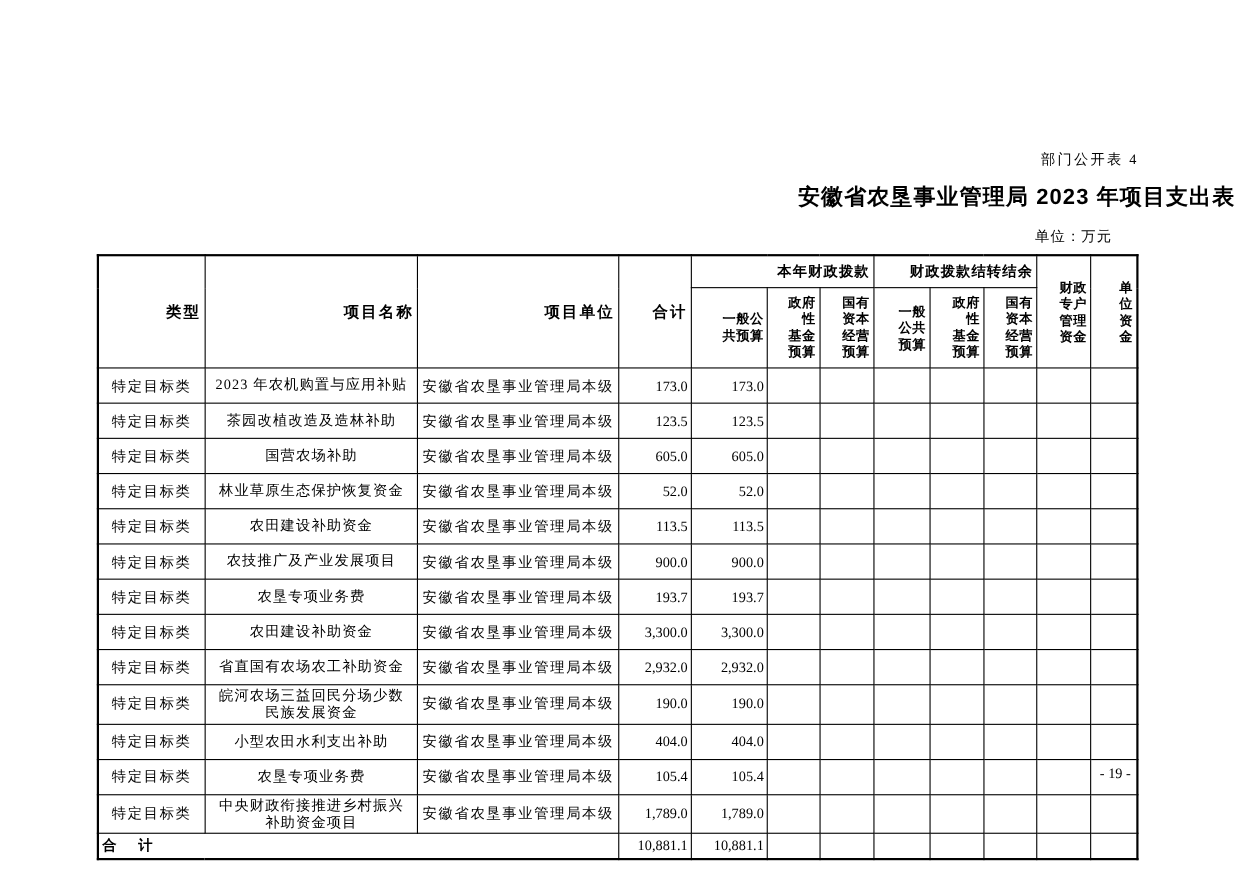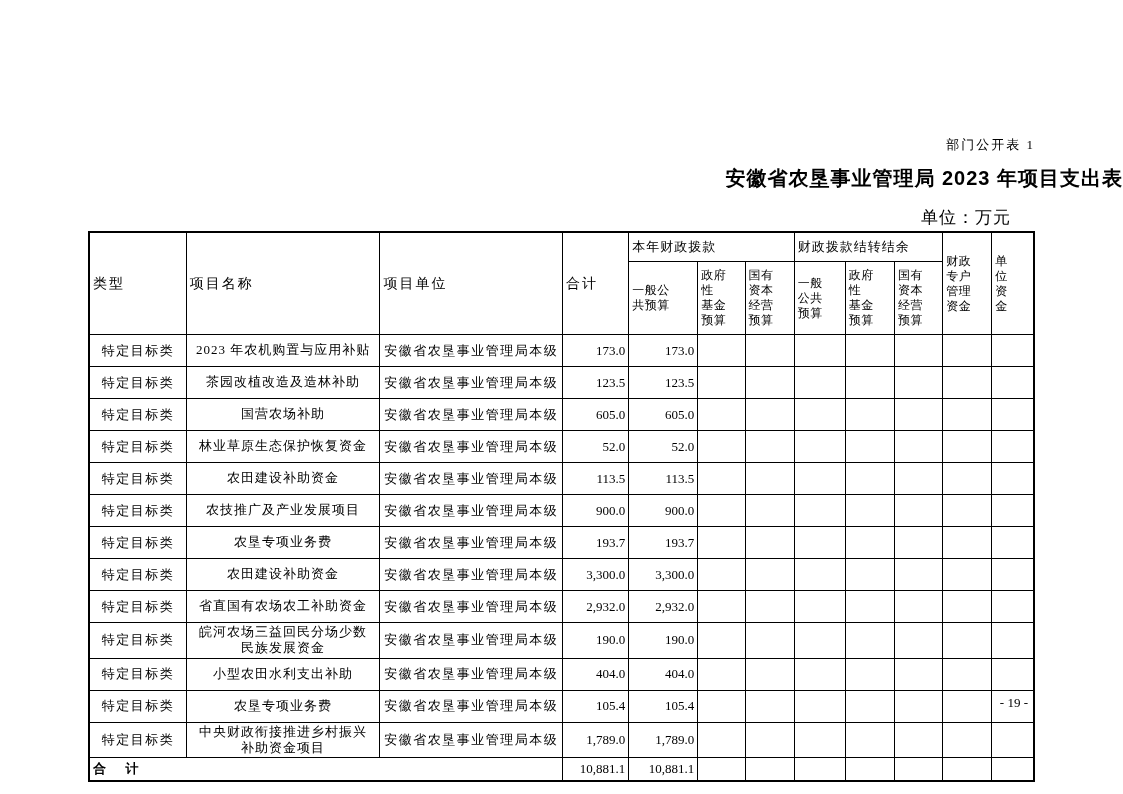--- a/index.html
+++ b/index.html
@@ -12,34 +12,34 @@
     position:absolute; top:136px; right:88px;
     font-size:13px; letter-spacing:2px;
   }
   .doc-title {
     position:absolute; top:165px; left:0; width:100%;
     text-align:right; font-family:"Liberation Sans", sans-serif;
     font-weight:700; font-size:20px; letter-spacing:1px;
   }
   .unit-note {
     position:absolute; top:206px; right:112px;
-    font-size:17px; letter-spacing:1px;font-family:Liberation Mono, monospace;
+    font-size:13px; letter-spacing:1px;font-family:Liberation Mono, monospace;
   }
   table.exp {
     position:absolute; top:231px; left:88px; width:947px;
     border-collapse:collapse; table-layout:fixed;
     border:2px solid #000;
   }
   .exp th, .exp td {
     border:1px solid #000; padding:1px 3px; overflow:hidden;
     vertical-align:middle;
   }
   .exp thead th {
-    font-family:"Liberation Sans", sans-serif; font-weight:400;
-    text-align:left;
+    font-family:"Liberation Sans", sans-serif; font-weight:700;
+    text-align:right;
   }
   .h-main  { font-size:14px; letter-spacing:2px; }
   .h-group { font-size:13px; letter-spacing:1px; height:26px; }
   .h-sub   { font-size:12px; line-height:1.25; white-space:pre-line; letter-spacing:0.5px; height:70px; }
   .exp td  { font-size:13px; }
   .c-type  { text-align:center; letter-spacing:1.5px; }
   .c-name  { text-align:center; padding-left:6px; white-space:pre-line; letter-spacing:1px; line-height:1.25;font-family:Liberation Serif, serif; }
   .c-unit  { text-align:center; letter-spacing:1.5px; }
   .c-num   { text-align:right; padding-right:5px; }
   .exp tbody tr { height:32px; }
@@ -48,21 +48,21 @@
     font-family:"Liberation Sans", sans-serif; font-weight:700;
     font-size:15px; text-align:left; letter-spacing:8px;
   }
   .page-number {
     position:absolute; top:695px; right:95px; font-size:13px;margin-left:13px;
   }
 </style>
 </head>
 <body>
 
-<div class="corner-note">部门公开表 1</div>
+<div class="corner-note">部门公开表 4</div>
 
 <div class="doc-title">安徽省农垦事业管理局 2023 年项目支出表</div>
 
 <div class="unit-note">单位：万元</div>
 
 <table class="exp">
   <colgroup>
     <col style="width:97px">
       <col style="width:193px">
       <col style="width:182px">

